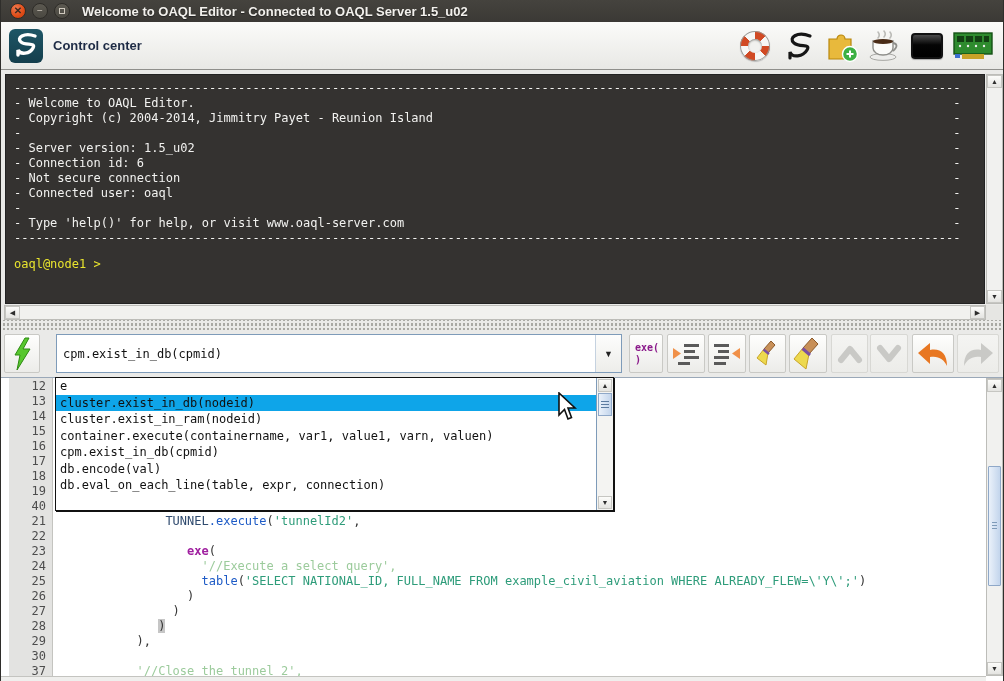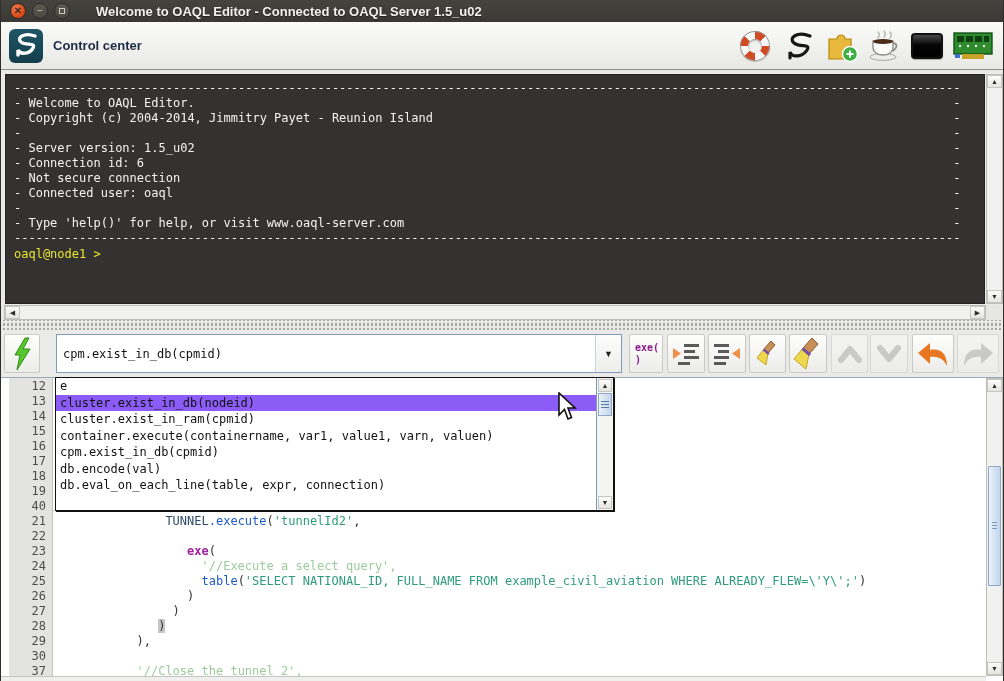--- a/index.html
+++ b/index.html
@@ -5,40 +5,40 @@
   * { margin:0; padding:0; box-sizing:border-box; }
   html,body { width:1004px; height:681px; overflow:hidden; background:#555; }
   #app { position:relative; width:1004px; height:681px; font-family:"Liberation Sans",sans-serif; background:#EAEAE8; border-left:1px solid #2F2E2B; border-right:1px solid #2F2E2B; border-bottom:1px solid #2F2E2B; }
 
   
   .titlebar { position:absolute; left:0; top:0; width:100%; height:22px; background:linear-gradient(180deg,#45433E,#3B3935); display:flex; align-items:center; }
   .winbtn { width:16px; height:16px; border-radius:50%; margin-left:6px; display:flex; align-items:center; justify-content:center; font-size:10px; line-height:1; cursor:default; }
   .winbtn.close { background:radial-gradient(circle at 35% 30%,#F07A50,#DF4B16 60%,#C03E10); color:#3B2A20; border:1px solid #2E2C28; margin-left:9px; font-weight:bold; }
   .winbtn.minmax { background:linear-gradient(180deg,#5C5951,#4A4841); color:#CFC9BE; border:1px solid #2E2C28; }
   .winbtn .sq { width:6px; height:6px; border:1px solid #CFC9BE; }
-  .titletext { color:#F2F0EC; font-weight:bold; font-size:13px; margin-left:26px; text-shadow:0 1px 1px #222; white-space:nowrap; }
+  .titletext { color:#F2F0EC; font-weight:bold; font-size:13px; margin-left:12px; text-shadow:0 1px 1px #222; white-space:nowrap; }
 
   
   .toolbar { position:absolute; left:0; top:22px; width:100%; height:48px; background:linear-gradient(180deg,#FBFBF9,#E8E8E5); border-bottom:1px solid #8F8F8B; display:flex; align-items:center; }
   .logo { position:relative; width:34px; height:34px; margin-left:8px; border-radius:6px; background:linear-gradient(180deg,#1E5666,#143E4C); flex:0 0 auto; }
   .applabel { margin-left:10px; font-size:13px; font-weight:bold; color:#1E2B45;text-align:right; }
   .tb-spacer { flex:1; }
   .tbicon { position:relative; width:38px; height:36px; margin-right:5px; display:flex; align-items:center; justify-content:center; cursor:pointer; }
   .lifebuoy { position:relative; width:30px; height:30px; border-radius:50%;
      background:conic-gradient(#D14A24 0 45deg,#F7F7F5 45deg 90deg,#D14A24 90deg 135deg,#F7F7F5 135deg 180deg,#D14A24 180deg 225deg,#F7F7F5 225deg 270deg,#D14A24 270deg 315deg,#F7F7F5 315deg 360deg);
      box-shadow:inset 0 0 0 1px #9A9A96, 0 1px 1px #BBB; }
   .lifebuoy::after { content:""; position:absolute; inset:8px; border-radius:50%; background:#F1F1EF; box-shadow:inset 0 1px 2px #8A8A86; }
   .screenicon { width:32px; height:26px; border-radius:4px; border:2px solid #111; background:linear-gradient(180deg,#4A4A4A,#050505 45%,#000); box-shadow:0 1px 1px #AAA; }
 
   
   .term-region { position:absolute; left:0; top:70px; width:100%; height:260px; background:#EAEAE8; }
   .terminal { position:absolute; left:4px; top:4px; width:980px; height:230px; background:#343230; border:1px solid #222; overflow:hidden; padding:6px 0 0 8px;
      font-family:"DejaVu Sans Mono",monospace; font-size:12px; line-height:15px; color:#F2F2F0; }
   .tline { white-space:pre; }
-  .tline.prompt { color:#E8E42E; margin-top:1px; }
+  .tline.prompt { color:#E8E42E; margin-top:11px; }
 
   .sb { position:absolute; background:#F1F1EF; border:1px solid #BDBDB9; }
   .sb .arrow { position:absolute; width:15px; height:13px; display:flex; align-items:center; justify-content:center; font-size:7px; color:#2E2E2E; background:linear-gradient(180deg,#FCFCFA,#E4E4E1); border:1px solid #C6C6C2; cursor:pointer; }
   .term-vsb { left:985px; top:4px; width:17px; height:230px; }
   .term-vsb .a-up { left:0; top:0; }
   .term-vsb .a-dn { left:0; bottom:0; }
   .term-hsb { left:3px; top:235px; width:982px; height:15px; }
   .term-hsb .a-lf { left:0; top:0; }
   .term-hsb .a-rt { right:0; top:0; }
   .sb-corner { position:absolute; left:985px; top:235px; width:17px; height:15px; background:#E6E6E3; }
@@ -82,21 +82,21 @@
   .ed-vsb .a-dn { left:0; bottom:0; }
   .ed-thumb { position:absolute; left:1px; top:87px; width:13px; height:120px; background:linear-gradient(90deg,#EAF1FA,#C3D5EC); border:1px solid #8FA8C8; border-radius:1px; cursor:grab; }
   .ed-thumb::after { content:""; position:absolute; left:3px; right:3px; top:55px; height:8px;
      background:repeating-linear-gradient(180deg,#7E9BB9 0 1px, transparent 1px 3px); }
   .ed-hstrip { position:absolute; left:0; top:676px; width:985px; height:5px; background:#EFEFED; border-top:1px solid #C4C4C0; }
 
   
   .dropdown { position:absolute; left:54px; top:377px; width:559px; height:134px; background:#fff; border:1px solid #111; box-shadow:1px 1px 0 #111; }
   .dd-items { position:absolute; left:0; top:0; right:17px; bottom:0; font-family:"DejaVu Sans Mono",monospace; font-size:12px; color:#111; }
   .dd-item { height:16.5px; line-height:16.5px; padding-left:4px; white-space:pre; cursor:pointer; }
-  .dd-item.selected { background:#8b5cf6; }
+  .dd-item.selected { background:#0ea5e9; }
   .dd-sb { position:absolute; right:0; top:0; width:17px; height:132px; background:#F4F4F2; border-left:1px solid #7E9BB9; }
   .dd-sb .arrow { position:absolute; left:1px; width:14px; height:13px; display:flex; align-items:center; justify-content:center; font-size:7px; color:#2E2E2E; background:linear-gradient(180deg,#FCFCFA,#E4E4E1); border:1px solid #C6C6C2; cursor:pointer; }
   .dd-sb .a-up { top:1px; }
   .dd-sb .a-dn { bottom:1px; }
   .dd-thumb { position:absolute; left:1px; top:15px; width:14px; height:23px; background:linear-gradient(90deg,#EAF1FA,#C3D5EC); border:1px solid #8FA8C8; cursor:grab; }
   .dd-thumb::after { content:""; position:absolute; left:2px; right:2px; top:7px; height:9px;
      background:repeating-linear-gradient(180deg,#5B7BA0 0 1px, transparent 1px 3px); }
 
   .cursor { position:absolute; left:556px; top:392px; width:22px; height:30px; pointer-events:none; z-index:50; }
 </style>
@@ -315,21 +315,21 @@
     <div class="arrow a-up">▲</div>
     <div class="ed-thumb"></div>
     <div class="arrow a-dn">▼</div>
   </div>
   <div class="ed-hstrip"></div>
 
   <div class="dropdown">
     <div class="dd-items">
         <div class="dd-item">e</div>
         <div class="dd-item selected">cluster.exist_in_db(nodeid)</div>
-        <div class="dd-item">cluster.exist_in_ram(cpmid)</div>
+        <div class="dd-item">cluster.exist_in_ram(nodeid)</div>
         <div class="dd-item">container.execute(containername, var1, value1, varn, valuen)</div>
         <div class="dd-item">cpm.exist_in_db(cpmid)</div>
         <div class="dd-item">db.encode(val)</div>
         <div class="dd-item">db.eval_on_each_line(table, expr, connection)</div>
       </div>
     <div class="dd-sb">
       <div class="arrow a-up">▲</div>
       <div class="dd-thumb"></div>
       <div class="arrow a-dn">▼</div>
     </div>

